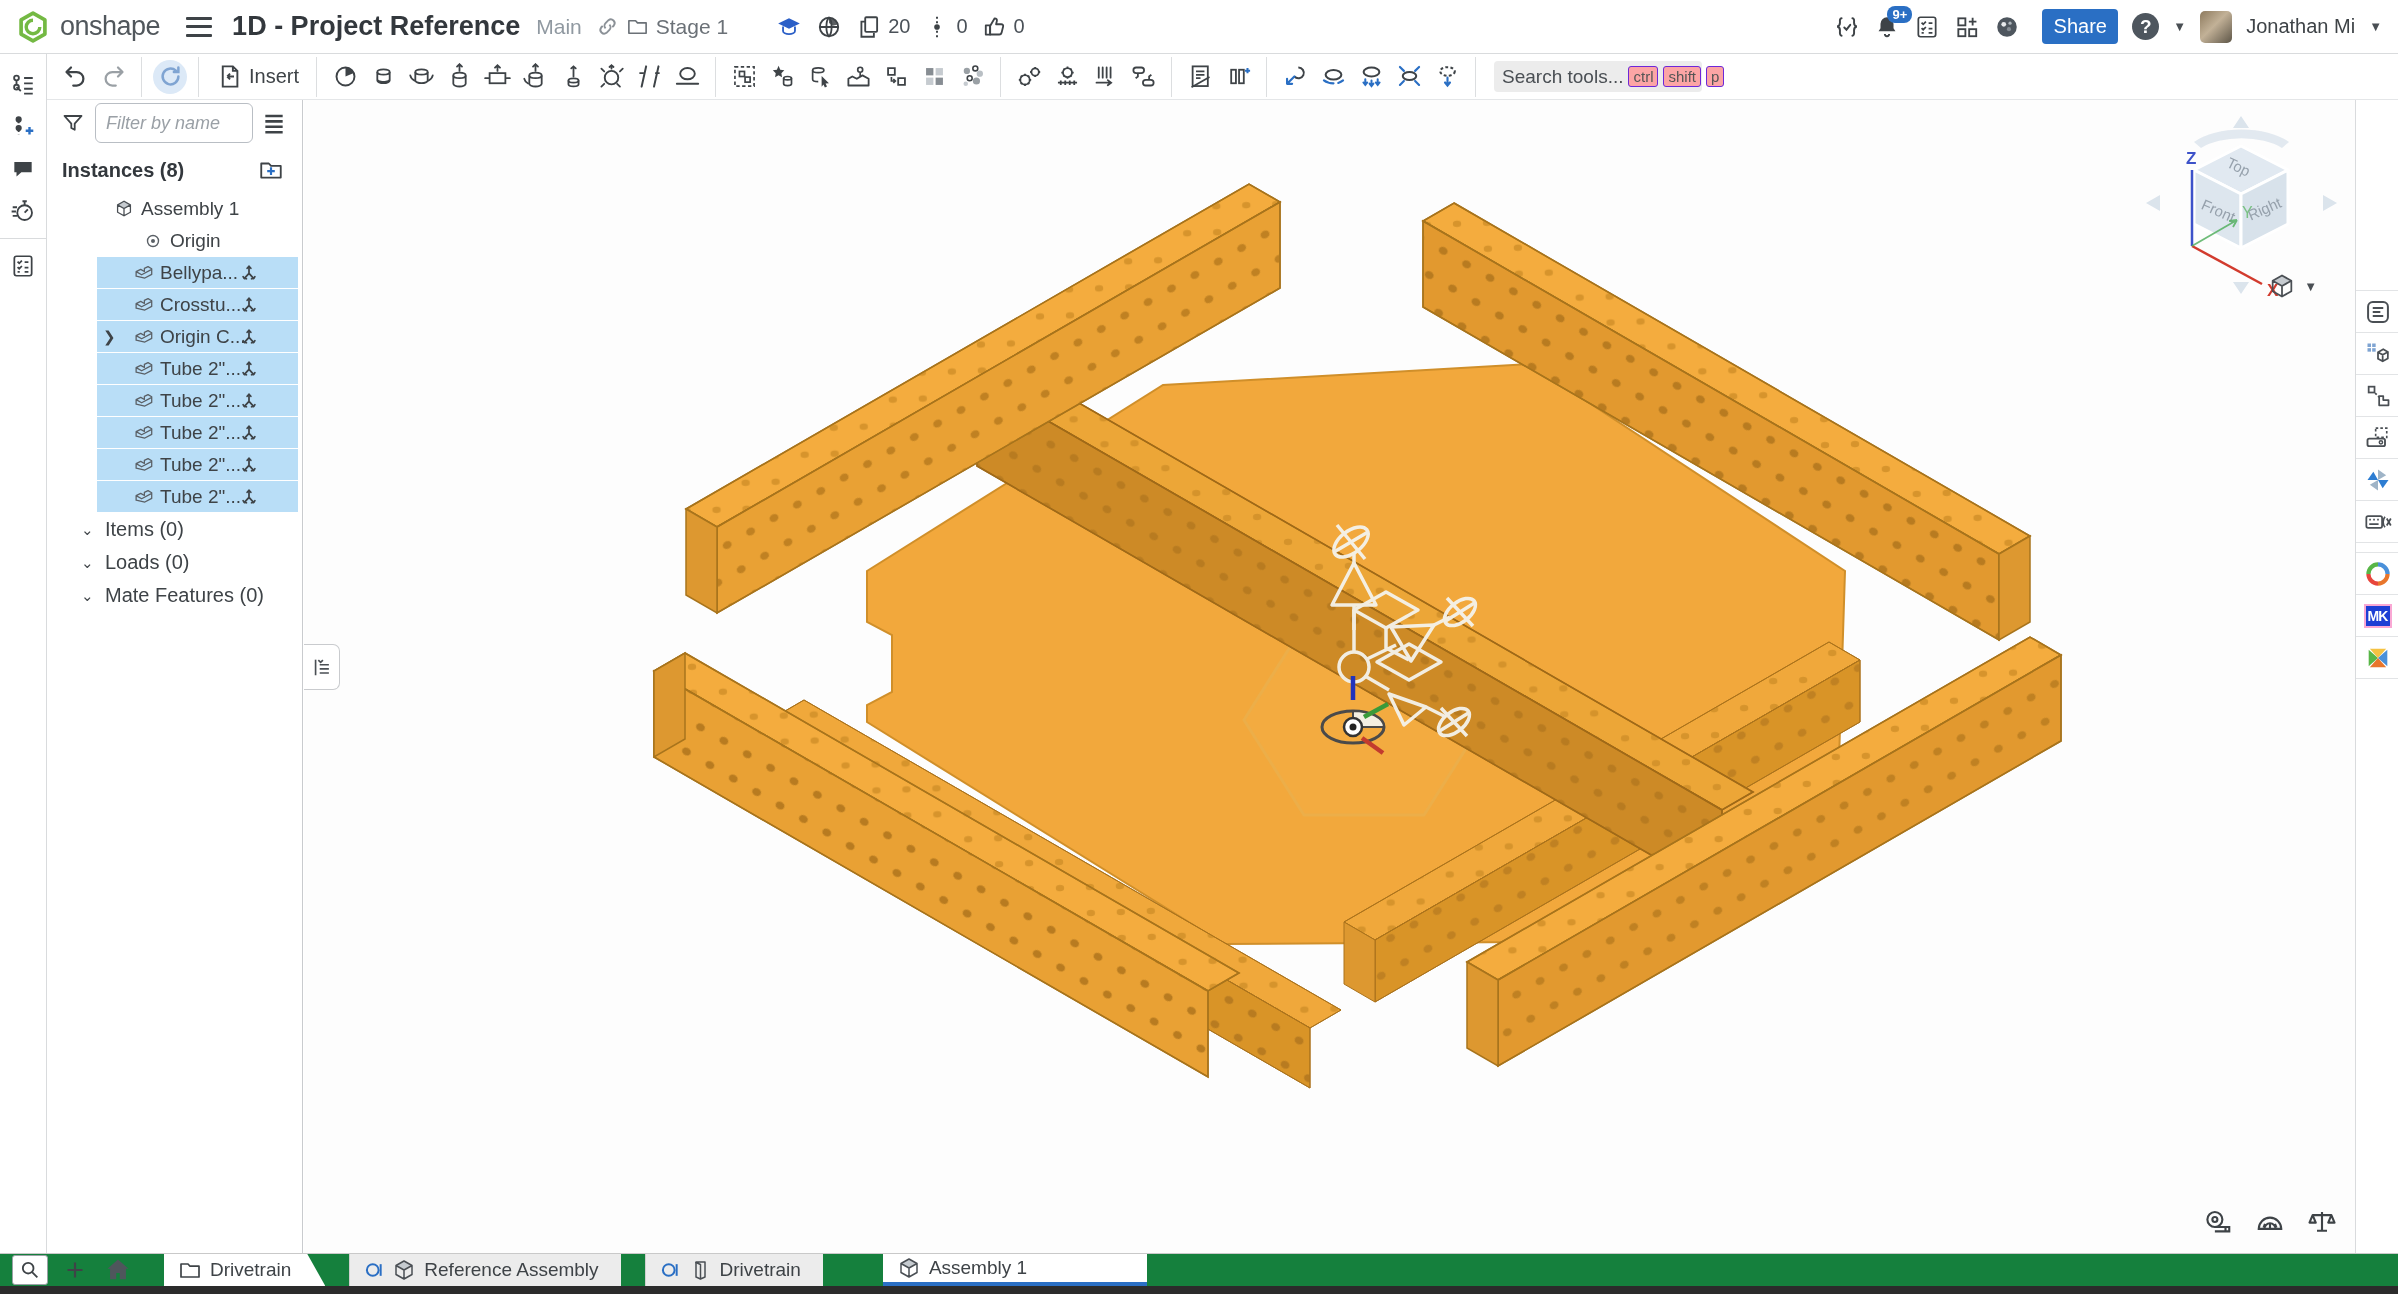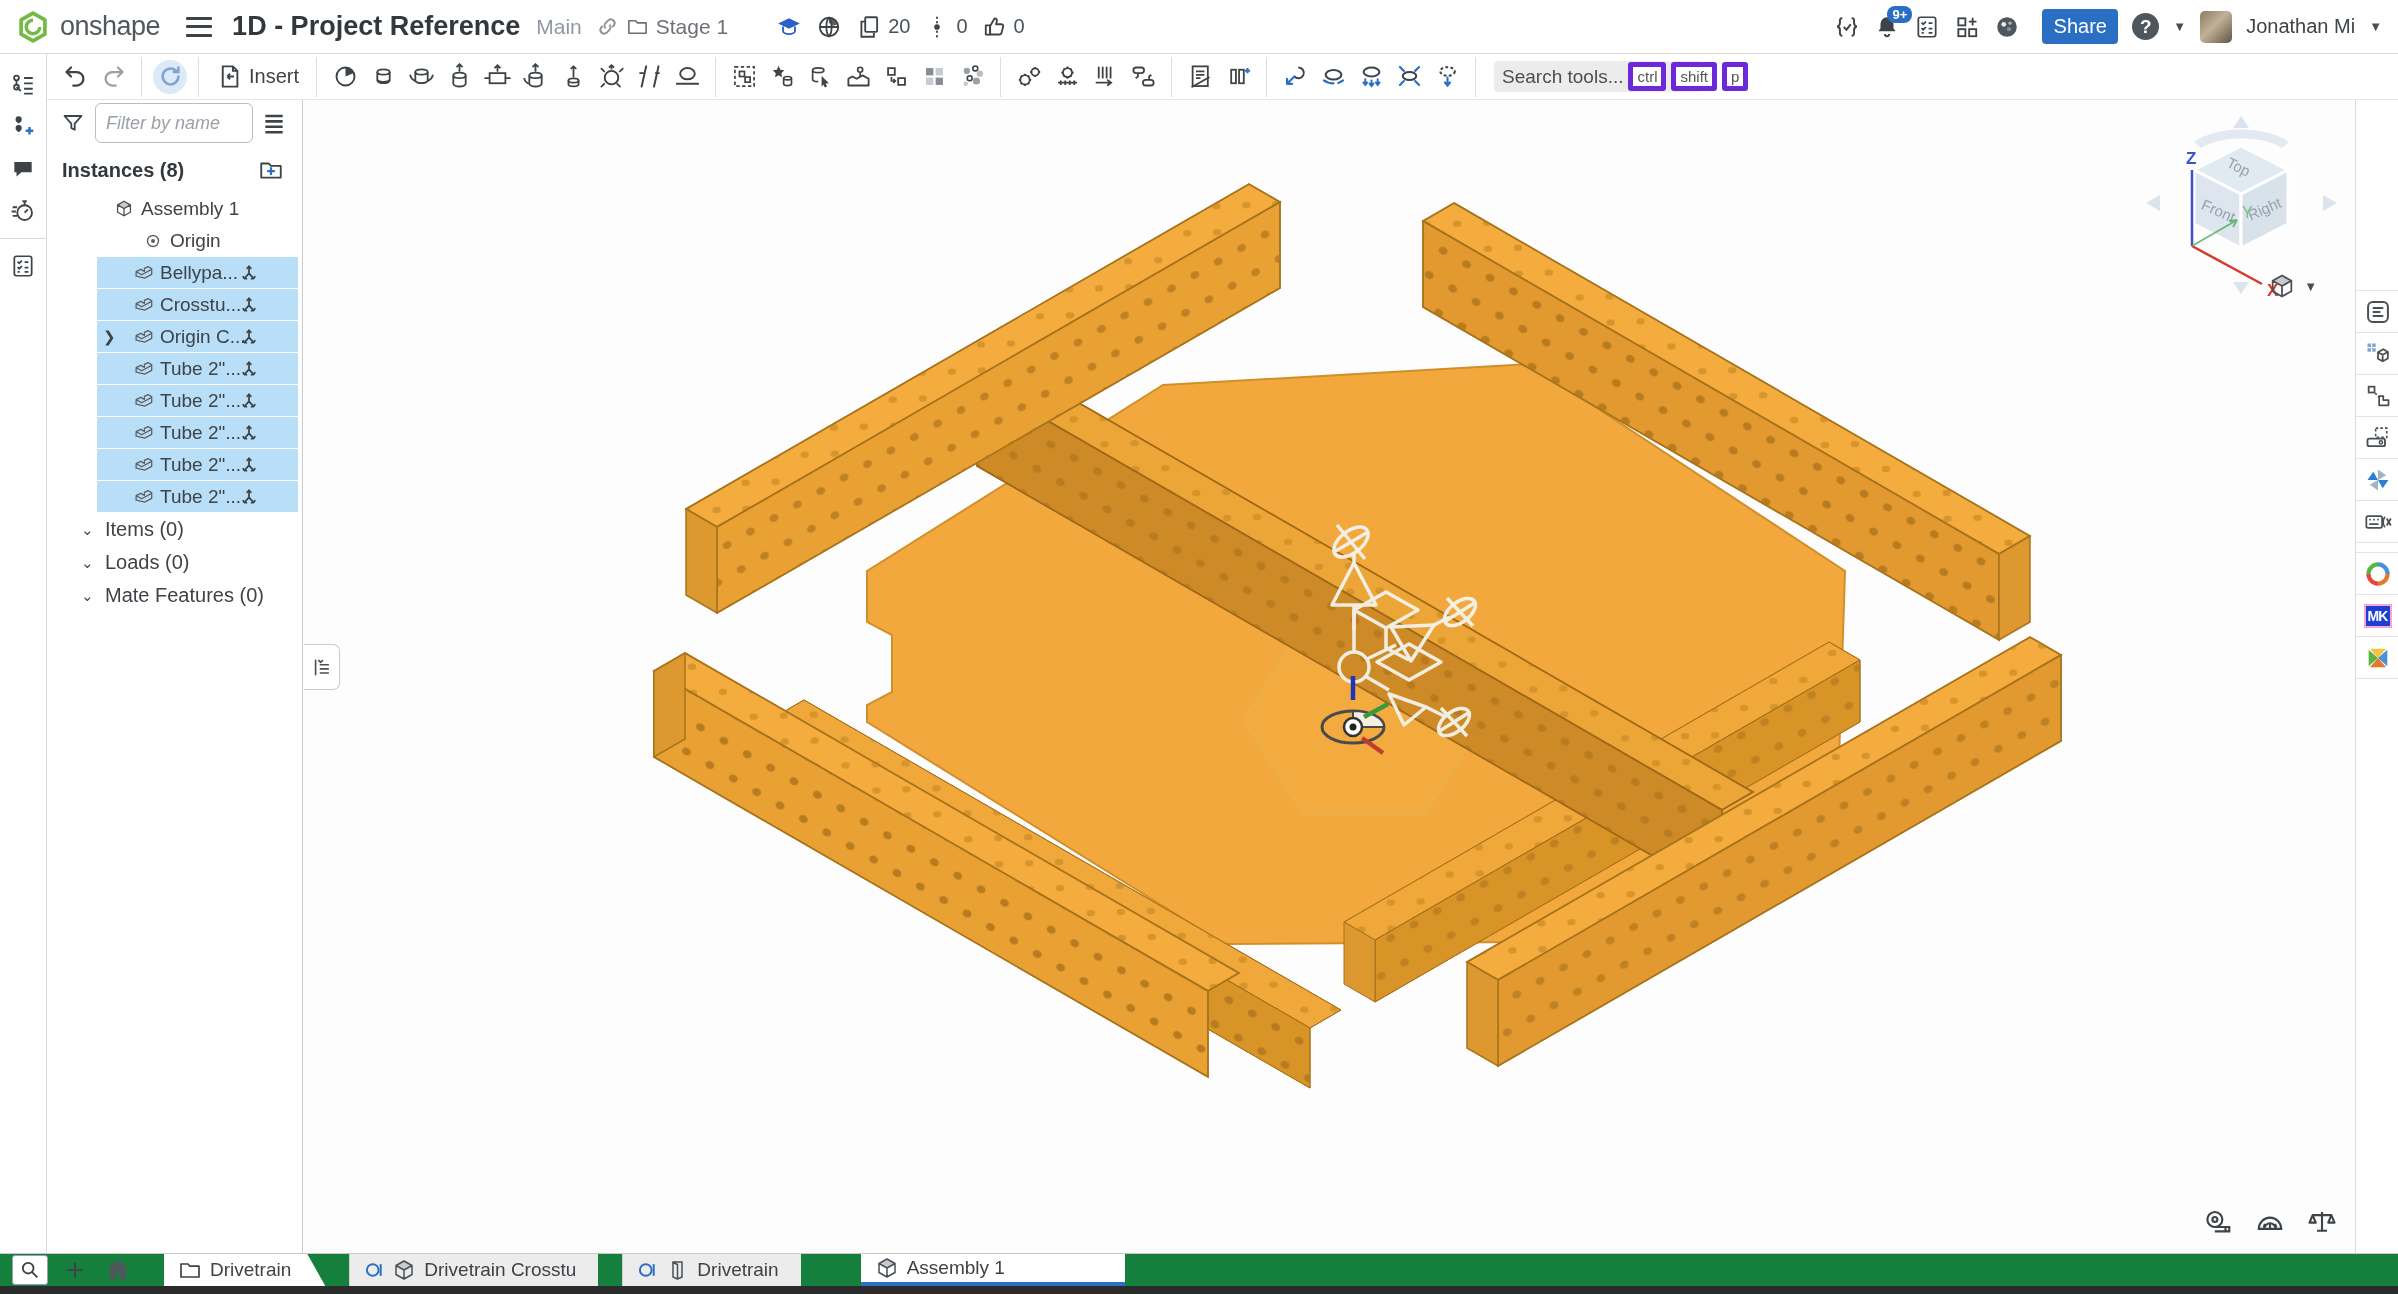--- a/index.html
+++ b/index.html
@@ -43,21 +43,21 @@
     justify-content:center; cursor:pointer; color:#3e4347; gap:6px; }
   .tbtn.wide { width:auto; padding:0 8px; }
   .tbtn svg { width:27px; height:27px; }
   .tbtn .tlabel { font-size:20px; color:#3e4347; }
   .tbtn.dim { color:#9aa0a5; }
   .tbtn.sync { background:#dce9f7; border-radius:50%; width:34px; height:34px; color:#7fa4d2; margin:0 2px; }
   .tbtn.bluetool { color:#2f66b0; }
   #search-tools { margin-left:18px; width:208px; height:31px; background:#ececec; border-radius:4px;
     display:flex; align-items:center; padding:0 8px; gap:5px; cursor:text; }
   #search-tools .st-text { font-size:19px; color:#4a4f54; white-space:nowrap; }
-  .kbd { background:#ffffff; border:5px solid #6d28d9; border-radius:3px; font-size:15px; color:#555;
+  .kbd { background:#fca5a5; border:1px solid #6d28d9; border-radius:3px; font-size:15px; color:#555;
     padding:0 4px; line-height:19px; }
 
   
   #left-strip { position:absolute; left:0; top:54px; width:47px; bottom:41px; background:#fff;
     border-right:1px solid #d9dbdd; display:flex; flex-direction:column; align-items:center;
     padding-top:10px; z-index:20; }
   .strip-btn { width:40px; height:42px; border:none; background:none; color:#3e4347; cursor:pointer;
     display:flex; align-items:center; justify-content:center; }
   .strip-btn svg { width:26px; height:26px; }
   .strip-div { width:47px; height:1px; background:#d9dbdd; margin:6px 0; }
@@ -1185,21 +1185,21 @@
         </svg>
         <span>Drivetrain</span>
       </div>
       <div class="doc-tab gray-tab">
         <svg class="ring">
           <use href="#sym-ring"></use>
         </svg>
         <svg>
           <use href="#sym-cube"></use>
         </svg>
-        <span>Drivetrain Crosstu</span>
+        <span>Reference Assembly</span>
       </div>
       <div class="doc-tab gray-tab">
         <svg class="ring">
           <use href="#sym-ring"></use>
         </svg>
         <svg>
           <use href="#sym-partdoc"></use>
         </svg>
         <span>Drivetrain</span>
       </div>

